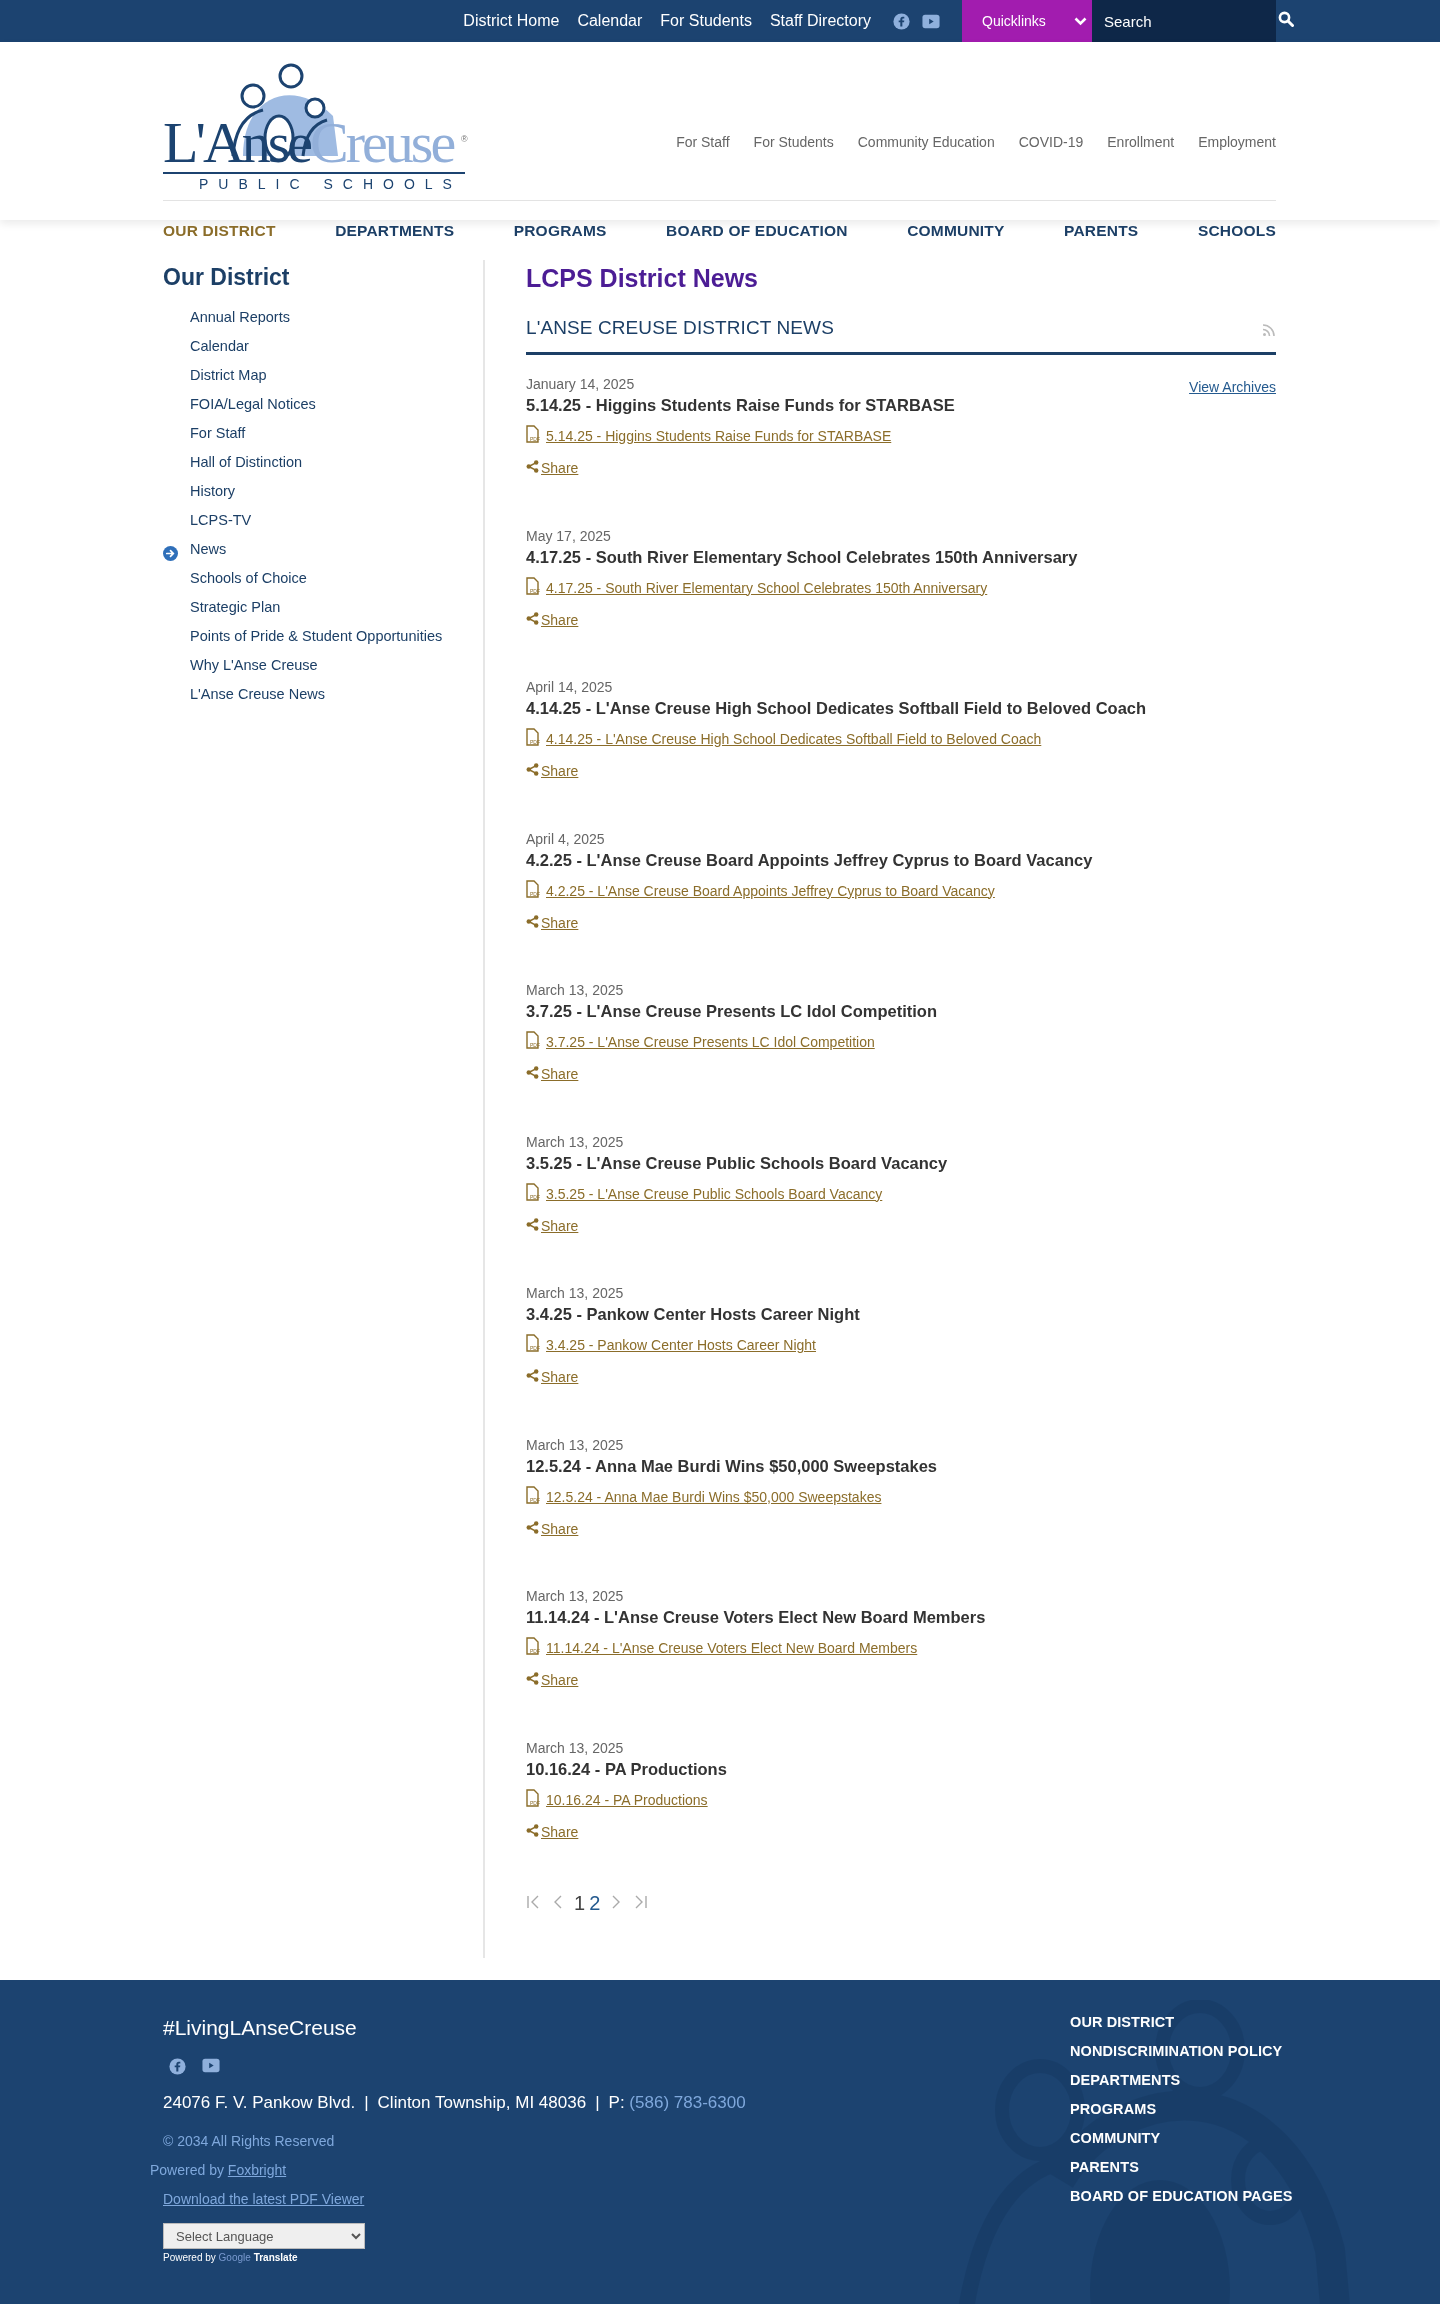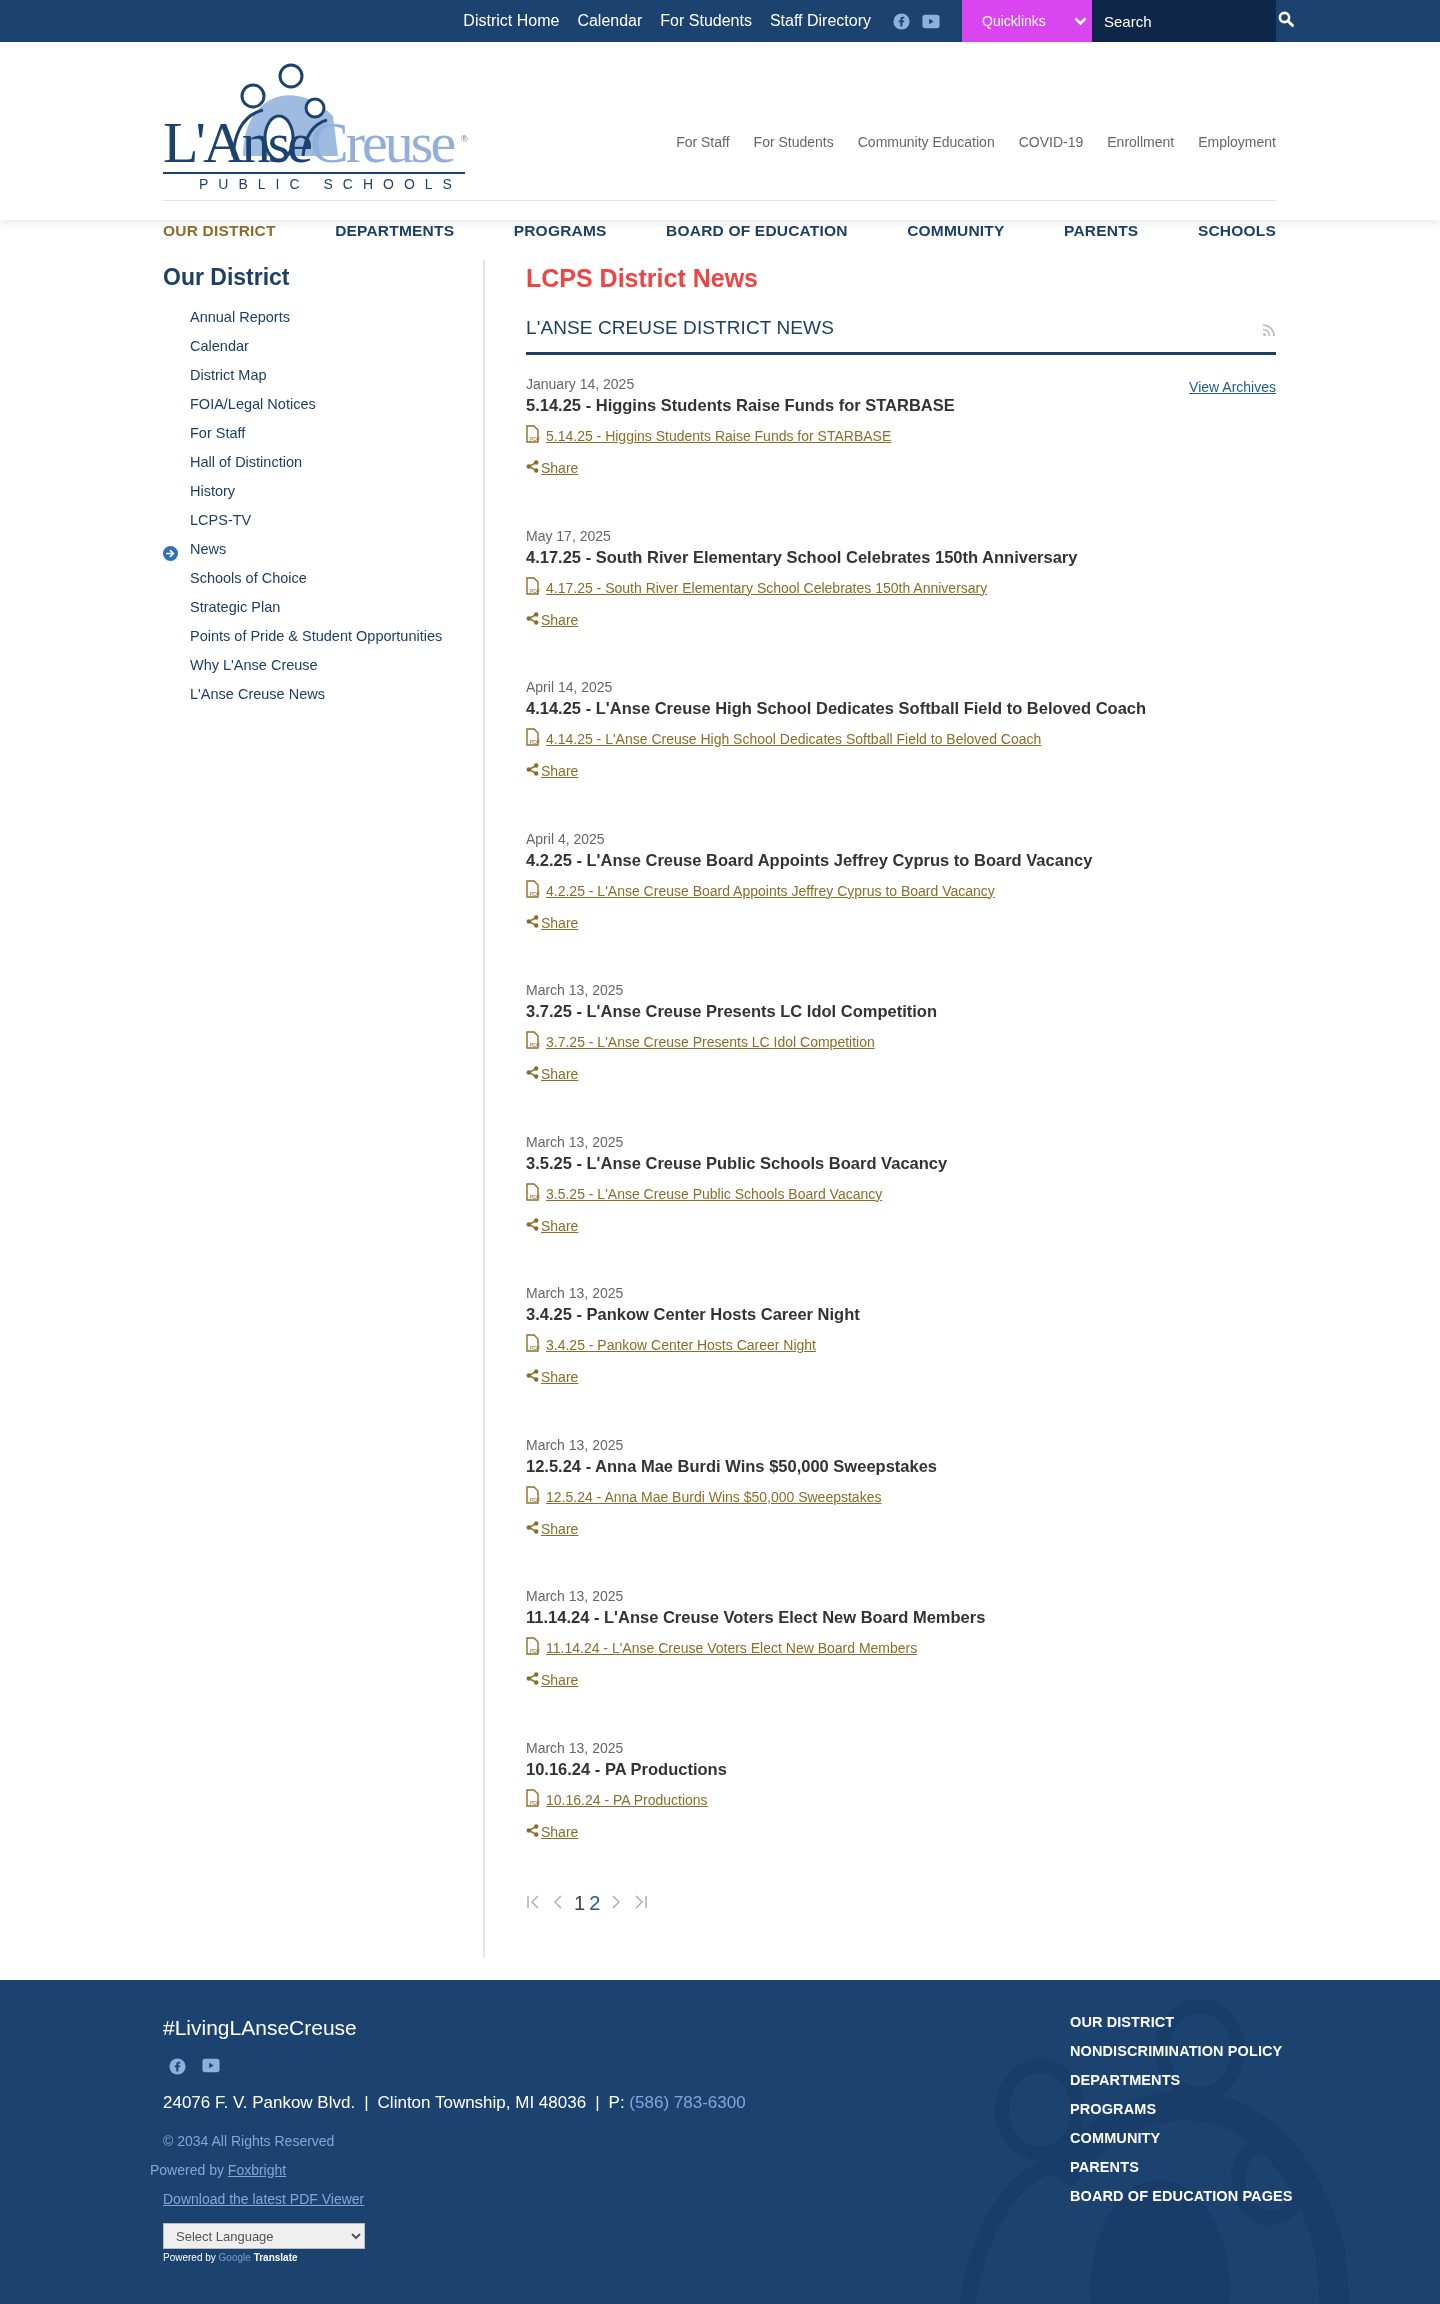--- a/index.html
+++ b/index.html
@@ -7,21 +7,21 @@
   body { font-family: "Liberation Sans", sans-serif; color: #333; }
   a { color: inherit; }
 
   
   .topbar { height: 42px; background: #1c4370; position: relative; }
   .topbar-inner { position: absolute; right: 164px; top: 0; height: 42px; display: flex; align-items: center; }
   .util-link { color: #fff; font-size: 16px; text-decoration: none; margin-left: 18px; }
   .util-link:first-child { margin-left: 0; }
   .social-top { display: flex; align-items: center; margin-left: 22px; margin-right: 22px; gap: 12px; }
   .social-top svg { display: block; }
-  .quicklinks { height: 42px; width: 130px; background: #d946ef; display: flex; align-items: center; padding-left: 20px; color: #fff; font-size: 14px; cursor: pointer; }
+  .quicklinks { height: 42px; width: 130px; background: #a21caf; display: flex; align-items: center; padding-left: 20px; color: #fff; font-size: 14px; cursor: pointer; }
   .quicklinks .chev { margin-left: 28px; }
   .searchbox { height: 42px; width: 184px; background: #0e2748; display: flex; align-items: center; padding: 0 12px; gap: 44px; }
   .searchbox input { background: transparent; border: none; outline: none; color: #fff; font-size: 15px; font-family: "Liberation Sans", sans-serif; width: 130px; }
   .searchbox input::placeholder { color: #fff; }
   .searchbox .search-btn { margin-left: auto; cursor: pointer; }
 
   
   .header { position: relative; height: 178px; background: #fff; box-shadow: 0 4px 8px rgba(0,0,0,0.08); }
   .logo { position: absolute; left: 163px; top: 16px; width: 310px; height: 135px; }
   .logo-word { position: absolute; left: 0; top: 56px; font-family: "Liberation Serif", serif; font-size: 58px; letter-spacing: -3px; line-height: 1; }
@@ -41,21 +41,21 @@
 
   
   .content { position: relative; width: 1440px; min-height: 1760px; }
   .sidebar { position: absolute; left: 163px; top: 44px; width: 320px; }
   .sidebar h2 { font-size: 23px; color: #1c3f66; font-weight: bold; margin-bottom: 12px; }
   .side-item { position: relative; display: block; padding-left: 27px; height: 29px; line-height: 29px; font-size: 14.5px; color: #1c3f66; text-decoration: none; }
   .side-item .arrow-icon { position: absolute; left: 0; top: 7px; }
   .vdivider { position: absolute; left: 483px; top: 40px; width: 2px; height: 1698px; background: #e6e6e6; }
 
   .main { position: absolute; left: 526px; top: 44px; width: 750px; }
-  .page-title { font-size: 25px; color: #ef4444; font-weight: bold; margin-bottom: 24px; }
+  .page-title { font-size: 25px; color: #4c1d95; font-weight: bold; margin-bottom: 24px; }
   .section-head { position: relative; height: 38px; border-bottom: 3px solid #1c3f66; }
   .section-title { font-size: 19px; color: #1c3f66; letter-spacing: 0.1px; }
   .rss-icon { position: absolute; right: 0; top: 6px; }
   .view-archives { position: absolute; right: 0; top: 22px; font-size: 14px; color: #245a8f; text-decoration: underline; }
 
   .news-list { position: relative; margin-top: 20px; }
   .news-item { height: 151.5px; }
   .news-date { font-size: 14px; color: #666; height: 18px; line-height: 18px; }
   .news-title { font-size: 16.5px; font-weight: bold; color: #333; height: 24px; line-height: 24px; }
   .news-pdf { display: flex; align-items: center; margin-top: 9px; height: 20px; }

